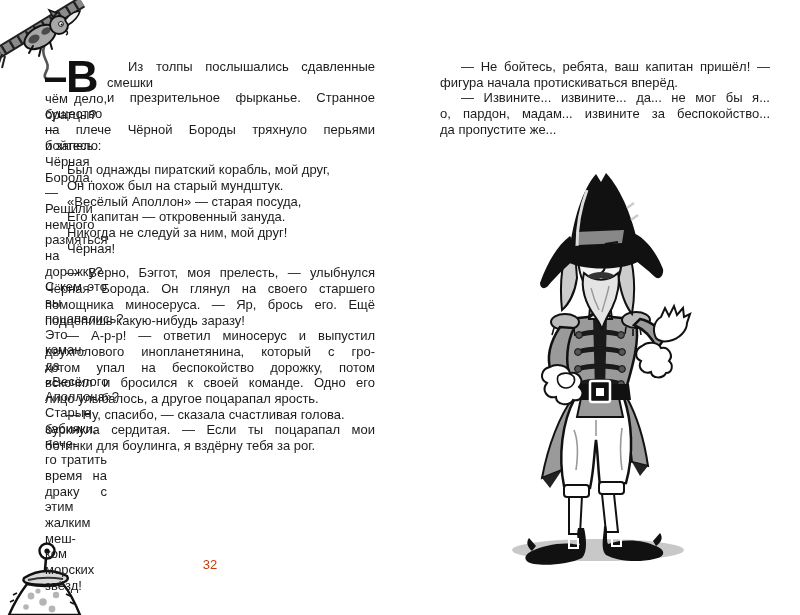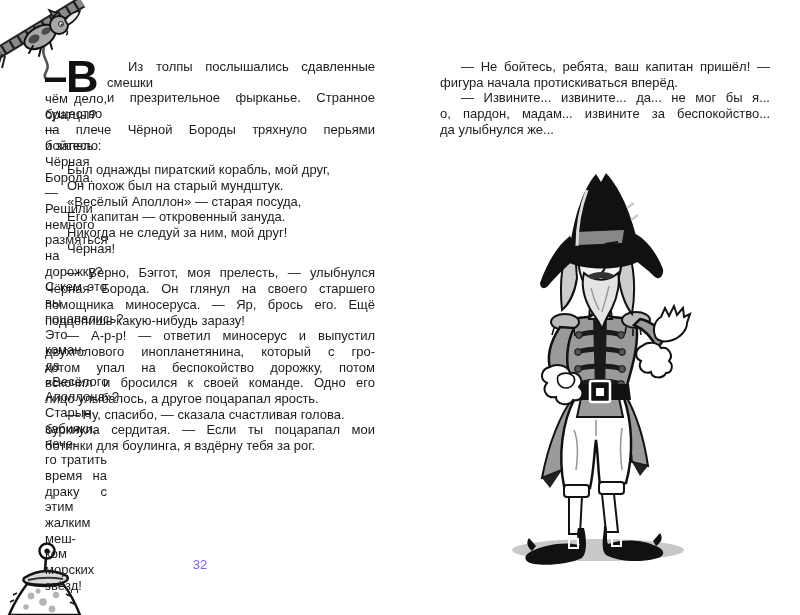--- a/index.html
+++ b/index.html
@@ -18,22 +18,22 @@
   .poem{margin:9px 0 9px 22px;}
   .dropcap{float:left;width:62px;height:32px;position:relative;}
   .dropcap-glyph{
     position:absolute;top:-5px;left:0;
     font-weight:bold;font-size:45px;line-height:1;color:#111;
     white-space:nowrap;
   }
   .dropdash{display:inline-block;width:21px;overflow:hidden;vertical-align:top;}
   .droplet{display:inline-block;vertical-align:top;}
   .pagenum{
-    position:absolute;left:35px;top:557px;width:330px;
-    text-align:center;font-size:13px;color:#8b5cf6;
+    position:absolute;left:45px;top:557px;width:330px;
+    text-align:center;font-size:13px;color:#c2410c;
   }
   .illu{position:absolute;}
   #rope-illu{left:0;top:0;width:86px;height:82px;}
   #alien-illu{left:0;top:538px;width:92px;height:77px;}
   #pirate-illu{left:490px;top:170px;width:220px;height:410px;}
   svg{display:block;}
 </style>
 </head>
 <body>
 
@@ -137,21 +137,21 @@
       <div class="line">ботинки для боулинга, я вздёрну тебя за рог.</div>
     </div>
   </div>
 
 <div class="textcol" id="rightcol">
     <div class="para indent">
       <div class="line jl ind">— Не бойтесь, ребята, ваш капитан пришёл! —</div>
       <div class="line">фигура начала протискиваться вперёд.</div>
       <div class="line jl ind">— Извините... извините... да... не мог бы я...</div>
       <div class="line jl">о, пардон, мадам... извините за беспокойство...</div>
-      <div class="line">да улыбнулся же...</div>
+      <div class="line">да пропустите же...</div>
     </div>
   </div>
 
 <div class="pagenum">32</div>
 
 <div class="illu" id="pirate-illu">
   <svg width="220" height="410" viewBox="0 0 220 410">
 
     <ellipse cx="108" cy="380" rx="86" ry="11" fill="#c8c8c8"></ellipse>
 

